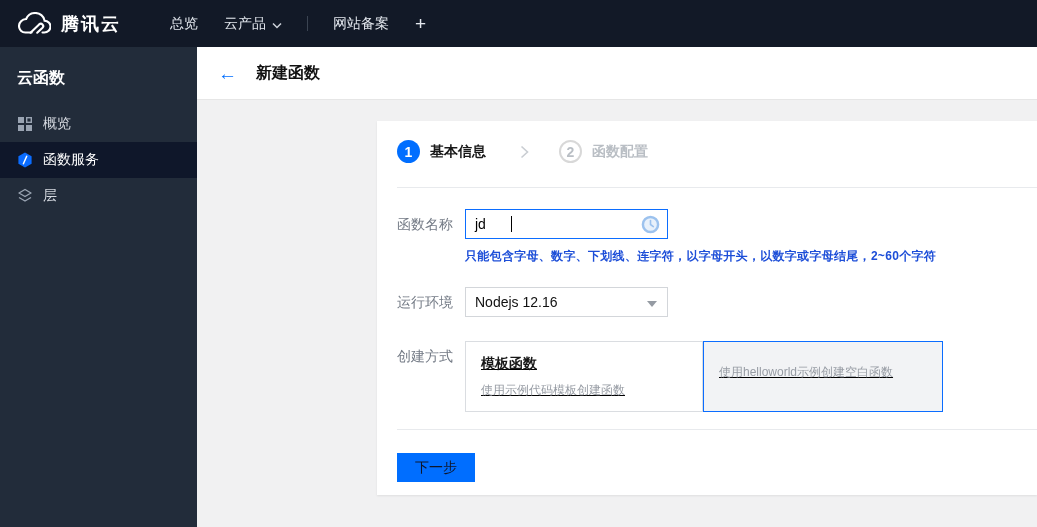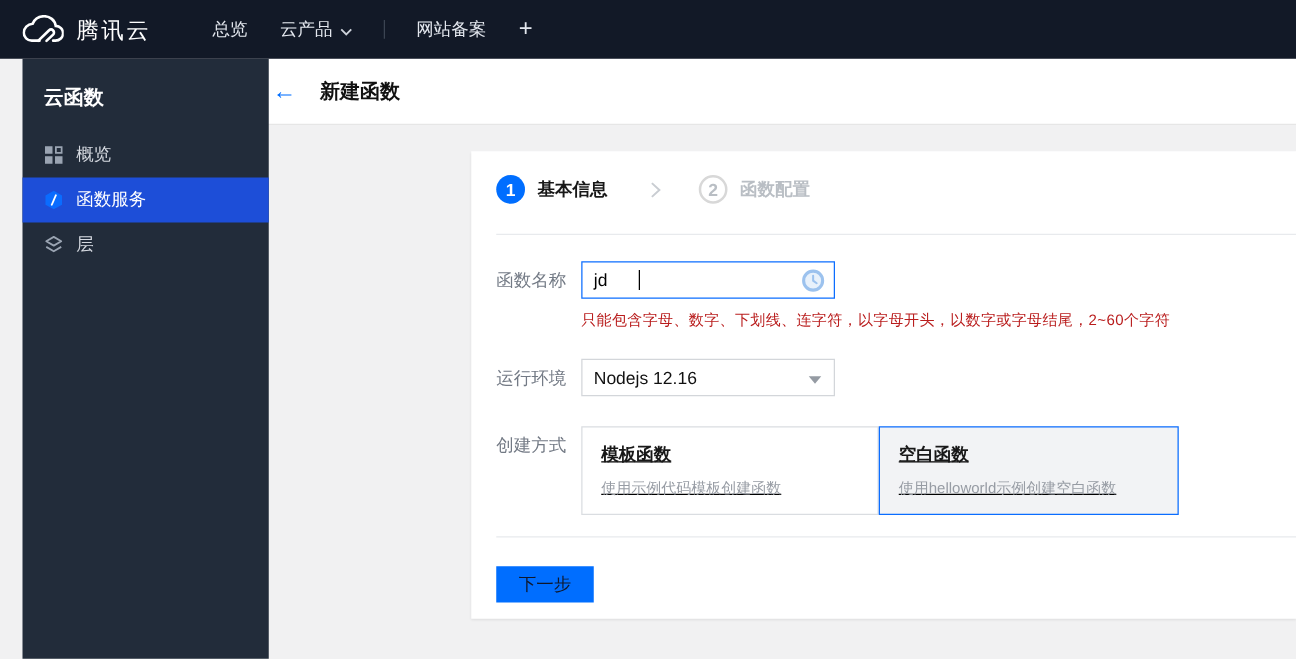--- a/index.html
+++ b/index.html
@@ -3,35 +3,35 @@
 <meta charset="utf-8">
 <style>
   * { margin:0; padding:0; box-sizing:border-box; }
   html,body { width:1037px; height:527px; overflow:hidden;
     font-family:"Liberation Sans","DejaVu Sans",sans-serif; background:#f1f1f2; }
 
   
   .topbar { position:absolute; left:0; top:0; width:1037px; height:47px;
     background:#121927; display:flex; align-items:center; z-index:30; }
   .brand { display:flex; align-items:center; margin-left:18px; cursor:pointer; }
-  .brand-name { color:#ffffff; font-size:18px; font-weight:400; letter-spacing:2px; margin-left:10px; }
+  .brand-name { color:#ffffff; font-size:18px; font-weight:700; letter-spacing:2px; margin-left:10px; }
   .topnav { display:flex; align-items:center; margin-left:36px; }
   .topnav-item { color:#e3e7ee; font-size:14px; margin:0 13px; cursor:pointer; display:flex; align-items:center; }
   .topnav-item .caret { margin-left:6px; }
   .top-divider { width:1px; height:15px; background:#3b4452; margin:0 12px; }
   .topnav-plus { color:#e3e7ee; font-size:19px; font-weight:400; margin:0 13px; cursor:pointer; }
 
   
-  .sidebar { position:absolute; left:18px; top:47px; width:197px; height:480px;
+  .sidebar { position:absolute; left:0; top:47px; width:197px; height:480px;
     background:#222c3a; z-index:20; }
   .sb-title { color:#ffffff; font-size:16px; font-weight:700; padding:21px 0 17px 17px; }
   .sb-item { height:36px; display:flex; align-items:center; padding-left:17px;
     color:#d6dae1; font-size:14px; cursor:pointer; }
   .sb-item .sb-icon { width:16px; height:16px; margin-right:10px; display:inline-flex; }
-  .sb-item.selected { background:#1d4ed8; color:#ffffff;align-items:center; }
+  .sb-item.selected { background:#0f172a; color:#ffffff;align-items:center; }
 
   
   .main { position:absolute; left:197px; top:47px; width:840px; height:480px; }
   .page-header { height:53px; background:#ffffff; border-bottom:1px solid #e6e6e6;
     display:flex; align-items:center; }
   .back-arrow { color:#006eff; font-size:19px; font-weight:700; margin-left:21px; cursor:pointer; line-height:1; }
   .page-title { color:#111111; font-size:16px; font-weight:700; margin-left:19px; }
 
   .content { height:426px; background:#f1f1f2; }
   .card { margin-left:180px; margin-top:21px; width:660px; height:374px;
@@ -55,21 +55,21 @@
   .frow { display:flex; }
   .frow + .frow { margin-top:22px; }
   .flabel { width:68px; font-size:14px; color:#737a85; padding-top:7px; flex:none; }
 
   .input-box { position:relative; width:203px; height:30px; border:1px solid #0b6dff;
     background:#ffffff; display:flex; align-items:center; padding-left:9px; cursor:text;gap:24px; }
   .input-val { font-size:14px; color:#000000; }
   .caret-bar { width:1px; height:16px; background:#000; margin-left:1px; animation:blink 1s steps(1) infinite; }
   @keyframes blink { 50% { opacity:0; } }
   .clock-icon { position:absolute; right:7px; top:5px; }
-  .help-text { font-size:12px; color:#b91c1c; margin-top:9px; letter-spacing:0.3px; }
+  .help-text { font-size:12px; color:#1d4ed8; margin-top:9px; letter-spacing:0.3px;font-weight:bold; }
 
   .select-box { position:relative; width:203px; height:30px; border:1px solid #d3d6da;
     background:#ffffff; display:flex; align-items:center; padding-left:9px; cursor:pointer; }
   .select-val { font-size:14px; color:#111111; }
   .select-caret { position:absolute; right:10px; top:13px; width:0; height:0;
     border-left:5px solid transparent; border-right:5px solid transparent; border-top:6px solid #959ba3; }
 
   .method-cards { display:flex; }
   .method-card { width:238px; height:71px; border:1px solid #dadde1; background:#ffffff;
     padding:13px 3px 0 15px; cursor:pointer;text-decoration:underline; }
@@ -201,21 +201,20 @@
         </div>
 
         <div class="frow" style="margin-top:24px;">
           <span class="flabel">创建方式</span>
           <div class="method-cards">
             <div class="method-card">
               <div class="method-title">模板函数</div>
               <div class="method-desc">使用示例代码模板创建函数</div>
             </div>
             <div class="method-card selected">
-              <div class="method-title">空白函数</div>
               <div class="method-desc">使用helloworld示例创建空白函数</div>
             </div>
           </div>
         </div>
 
       </div>
 
       <div class="hr hr2"></div>
 
       <button class="next-btn">下一步</button>

